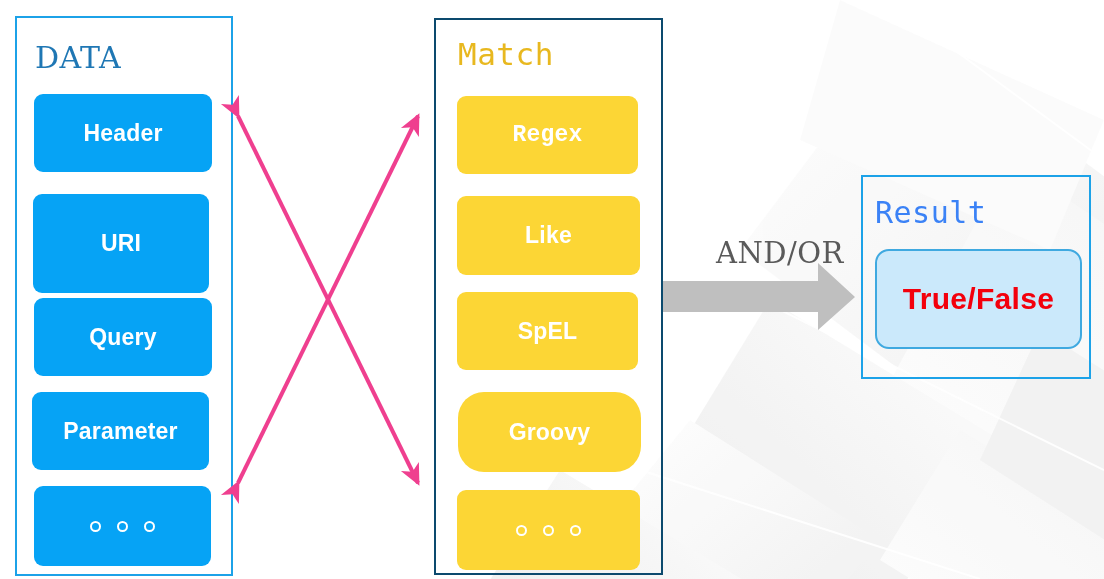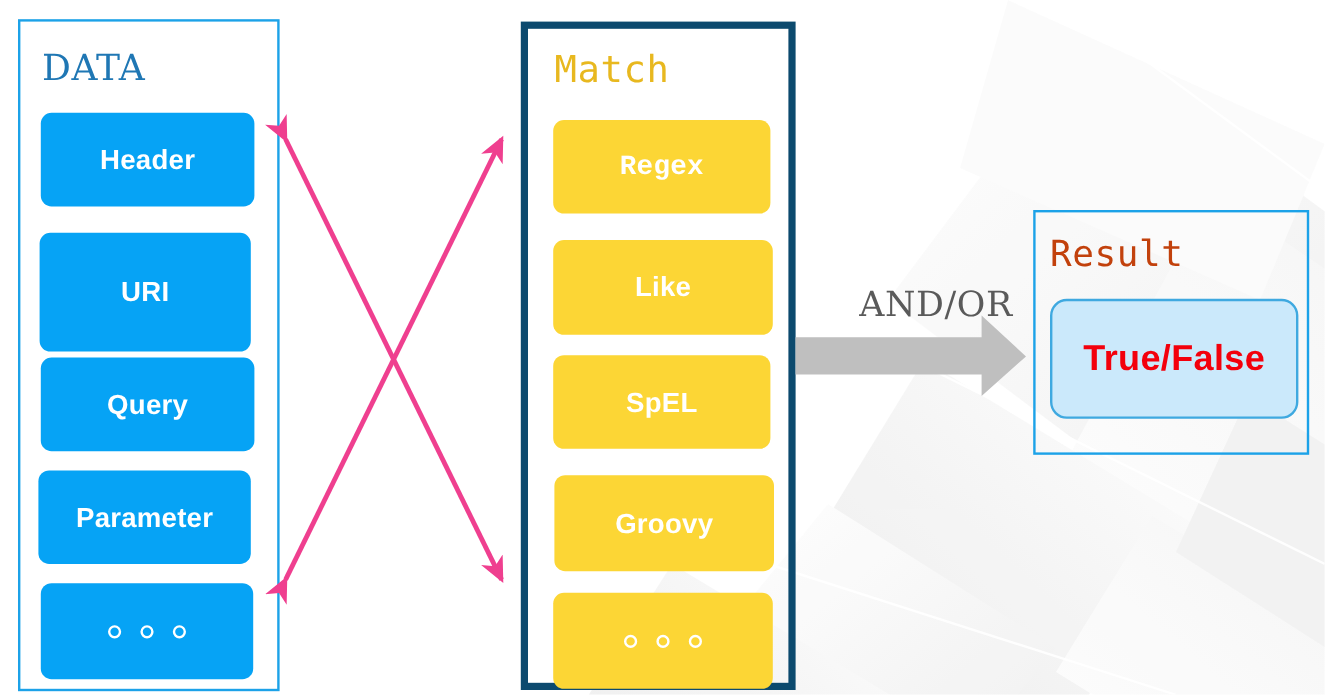--- a/index.html
+++ b/index.html
@@ -51,42 +51,42 @@
     top: 22px;
     font-size: 30px;
     color: #1f77b4;
   }
 
   #panel-match {
     left: 434px;
     top: 18px;
     width: 229px;
     height: 557px;
-    border: 6px solid #0c4a6e;
+    border: 2px solid #0c4a6e;
   }
   #panel-match .panel-title {
     left: 22px;
     top: 16px;
     font-size: 31px;
     color: #e8b81f;
     font-family: "DejaVu Sans Mono", "Liberation Mono", monospace;
   }
 
   #panel-result {
     left: 861px;
     top: 175px;
     width: 230px;
     height: 204px;
     border: 2px solid #1ca2e8;
   }
   #panel-result .panel-title {
     left: 12px;
     top: 18px;
     font-size: 30px;
-    color: #c2410c;
+    color: #3b82f6;
     font-family: "DejaVu Sans Mono", "Liberation Mono", monospace;
   }
 
   
   .chip {
     position: absolute;
     box-sizing: border-box;
     display: flex;
     align-items: center;
     justify-content: center;
@@ -232,21 +232,21 @@
     </div>
 
     <div class="chip yellow" style="left:21px; top:176px; width:183px; height:79px;">
       <span>Like</span>
     </div>
 
     <div class="chip yellow" style="left:21px; top:272px; width:181px; height:78px;">
       <span>SpEL</span>
     </div>
 
-    <div class="chip yellow" style="left:22px; top:372px; width:183px; height:80px;">
+    <div class="chip yellow" style="left:22px; top:372px; width:183px; height:80px;border-radius:26px;">
       <span>Groovy</span>
     </div>
 
     <div class="chip yellow" style="left:21px; top:470px; width:183px; height:80px;">
       <span class="dots">
         <i></i>
           <i></i>
           <i></i>
       </span>
     </div>

